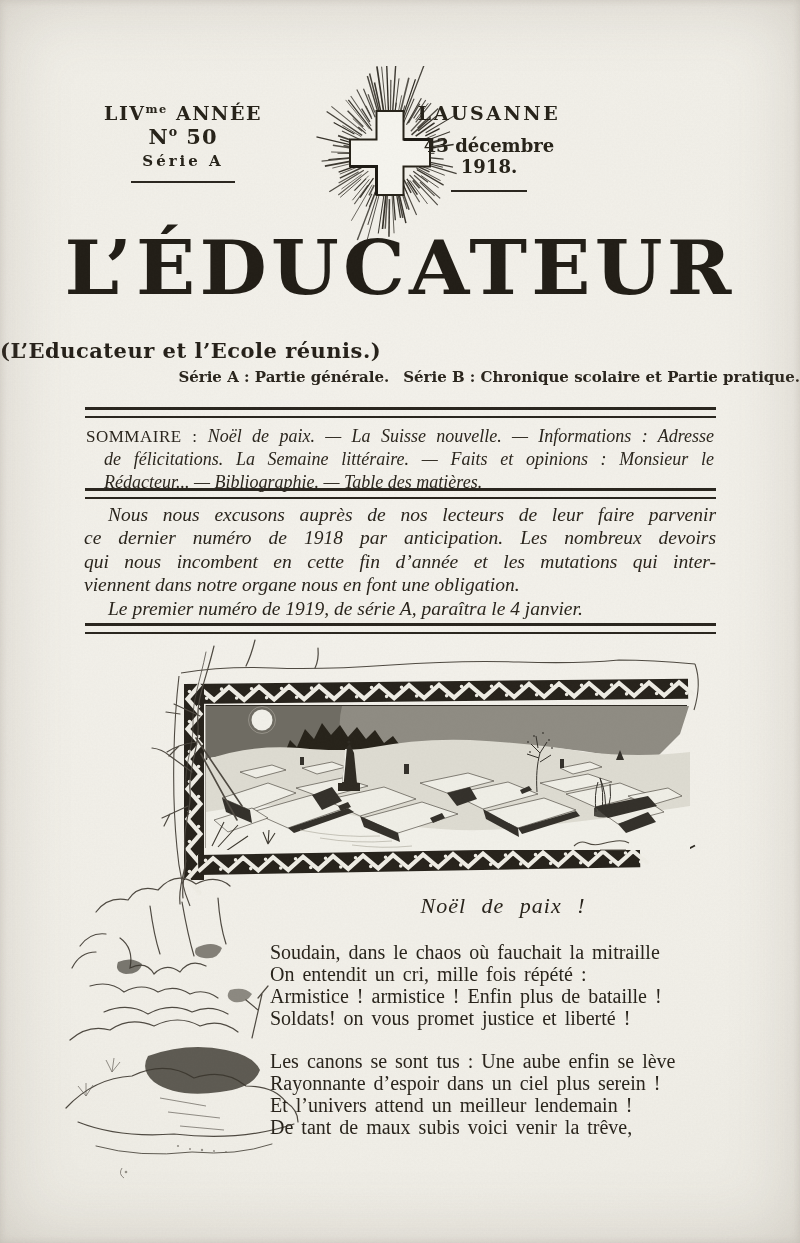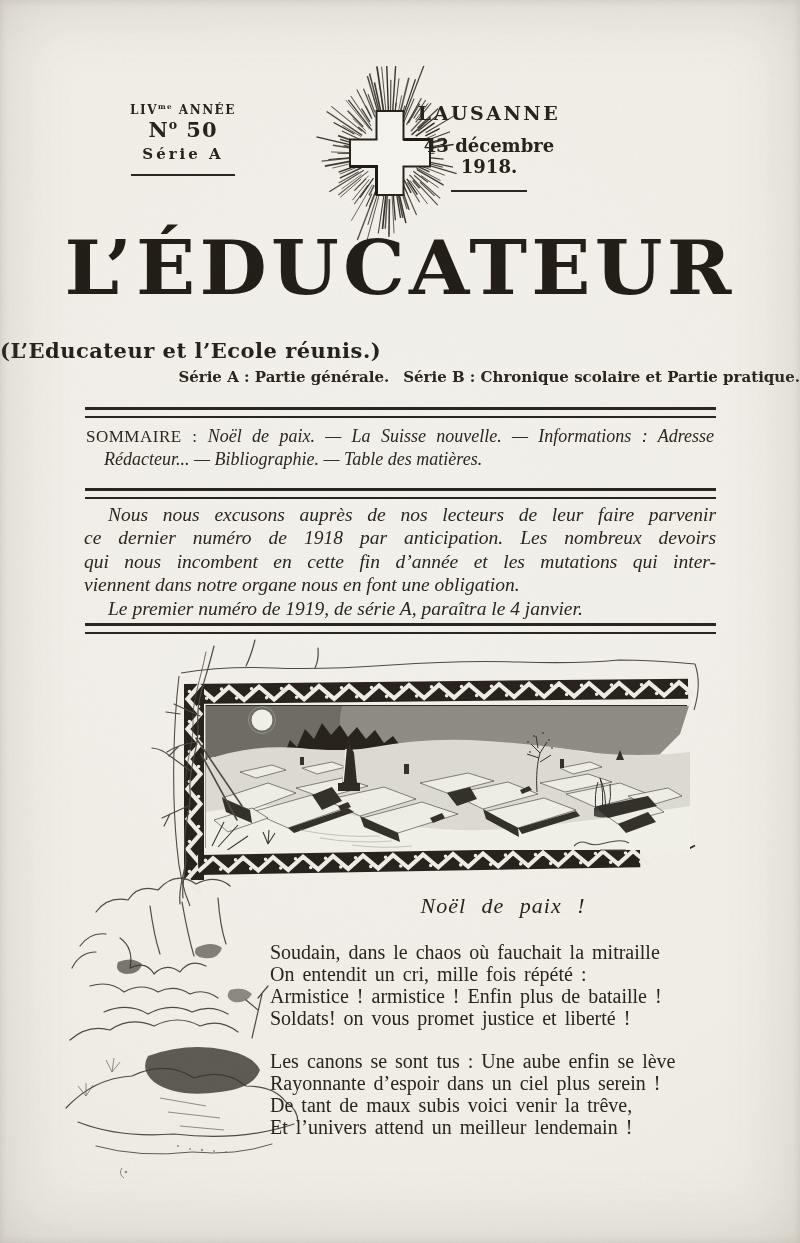--- a/index.html
+++ b/index.html
@@ -5,21 +5,21 @@
   html,body{margin:0;padding:0;background:#d8d5cd;}
   .page{
     position:relative;width:800px;height:1243px;margin:0 auto;overflow:hidden;
     background:
       radial-gradient(ellipse 120% 90% at 50% 42%, #f4f2ec 0%, #f1efe8 55%, #e9e7df 88%, #e3e1d8 100%);
     font-family:"DejaVu Serif", serif;color:#262219;
   }
   .abs{position:absolute;}
   
   .mast-left{left:95px;top:102px;width:176px;text-align:center;font-weight:bold;}
-  .mast-year{font-size:12px;letter-spacing:1.5px;}
+  .mast-year{font-size:19px;letter-spacing:1.5px;}
   .mast-no{font-size:21px;letter-spacing:1px;}
   .mast-series{font-size:15px;margin-top:3px;letter-spacing:3px;}
   .mast-rule{width:104px;border-bottom:2.2px solid #2a261f;margin:11px auto 0;}
   .mast-right{left:400px;top:102px;width:178px;text-align:center;font-weight:bold;}
   .mast-city{font-size:19px;letter-spacing:2.5px;}
   .mast-date{font-size:18px;margin-top:11px;}
   .mast-rule2{width:76px;border-bottom:2.2px solid #2a261f;margin:13px auto 0;}
   sup{font-size:60%;vertical-align:super;}
   .emblem{left:300px;top:66px;width:180px;height:176px;}
   
@@ -202,20 +202,21 @@
   <h1 class="abs title" style="margin:0">L’ÉDUCATEUR</h1>
   <div class="abs subtitle">(L’Educateur et l’Ecole réunis.)</div>
   <div class="abs series-line">
     <span>Série A : Partie générale.</span><span class="gap"></span><span>Série B : Chronique scolaire et Partie pratique.</span>
   </div>
 
   <div class="abs rule-double ruleA"></div>
 
   <div class="abs sommaire">
     <div class="som-line som-just"><span class="som-label">SOMMAIRE :</span> <span>Noël de paix. — La Suisse nouvelle. — Informations : Adresse</span></div>
+    <div class="som-line som-just som-indent">de félicitations. La Semaine littéraire. — Faits et opinions : Monsieur le</div>
     <div class="som-line som-indent">Rédacteur... — Bibliographie. — Table des matières.</div>
   </div>
 
   <div class="abs rule-double ruleB"></div>
 
   <div class="abs notice">
     <div class="n-line n-just n-indent">Nous nous excusons auprès de nos lecteurs de leur faire parvenir</div>
     <div class="n-line n-just">ce dernier numéro de 1918 par anticipation. Les nombreux devoirs</div>
     <div class="n-line n-just">qui nous incombent en cette fin d’année et les mutations qui inter-</div>
     <div class="n-line">viennent dans notre organe nous en font une obligation.</div>
@@ -468,22 +469,22 @@
     <div class="poem-title">Noël de paix !</div>
     <div class="stanza">
       <div class="verse">Soudain, dans le chaos où fauchait la mitraille</div>
       <div class="verse">On entendit un cri, mille fois répété :</div>
       <div class="verse">Armistice ! armistice ! Enfin plus de bataille !</div>
       <div class="verse">Soldats! on vous promet justice et liberté !</div>
     </div>
     <div class="stanza stanza2">
       <div class="verse">Les canons se sont tus : Une aube enfin se lève</div>
       <div class="verse">Rayonnante d’espoir dans un ciel plus serein !</div>
+      <div class="verse">Et l’univers attend un meilleur lendemain !</div>
       <div class="verse">De tant de maux subis voici venir la trêve,</div>
-      <div class="verse">Et l’univers attend un meilleur lendemain !</div>
     </div>
   </div>
 
   <svg class="abs grain" width="800" height="1243">
     <filter id="grainf">
         <feTurbulence type="fractalNoise" baseFrequency="0.55" numOctaves="2" seed="7"></feTurbulence>
       <feColorMatrix type="matrix" values="0 0 0 0 0.23  0 0 0 0 0.21  0 0 0 0 0.18  0 0 0 0.55 0"></feColorMatrix>
       </filter>
     <rect width="800" height="1243" filter="url(#grainf)" opacity="0.07"></rect>
   </svg>

